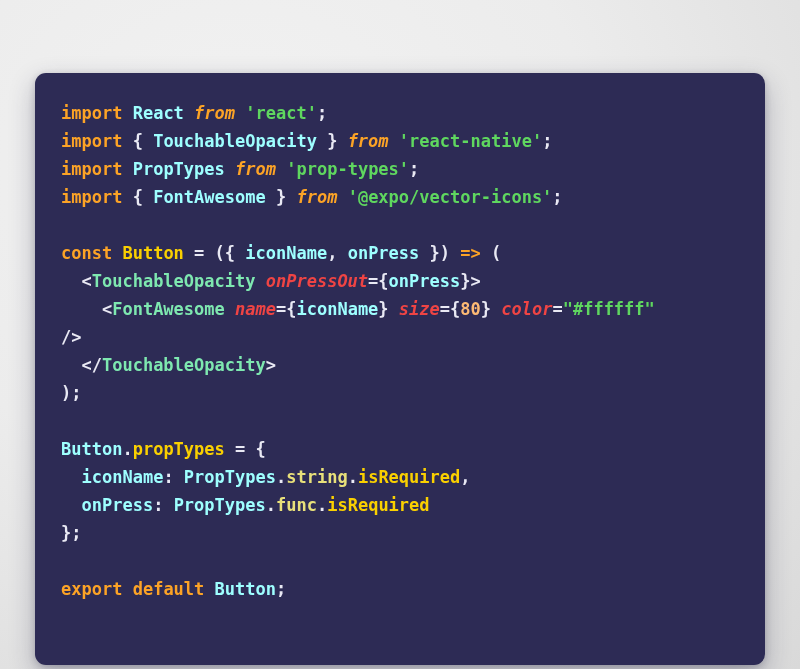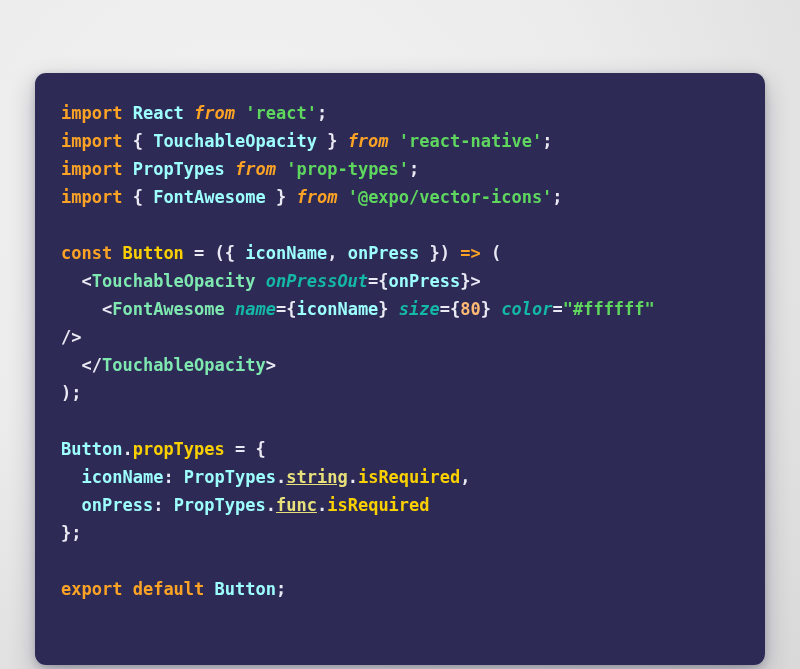--- a/index.html
+++ b/index.html
@@ -52,22 +52,22 @@
   }
   .ln.blank {
     height: 28px;
   }
   
   .t-kw   { color: #fca326; }
   .t-id   { color: #9effff; }
   .t-str  { color: #5fd75f; }
   .t-tag  { color: #7ee8b0; }
   .t-decl { color: #fad000; }
-  .t-attr { color: #14b8a6; font-style: italic; }
-  .t-prop { color: #e8e07a; text-decoration: underline; }
+  .t-attr { color: #ef4444; font-style: italic; }
+  .t-prop { color: #e8e07a; }
   .t-num  { color: #fdba74; }
   .t-pun  { color: #e9e9f4; }
   .t-ital { font-style: italic; }
 </style>
 </head>
 <body>
 
 <div class="stage">
   <div class="code-card">
     <pre class="code-body" id="code-body"><span class="ln"><span class="t-kw">import</span><span class="t-pun"> </span><span class="t-id">React</span><span class="t-pun"> </span><span class="t-kw t-ital">from</span><span class="t-pun"> </span><span class="t-str">'react'</span><span class="t-pun">;</span></span><span class="ln"><span class="t-kw">import</span><span class="t-pun"> { </span><span class="t-id">TouchableOpacity</span><span class="t-pun"> } </span><span class="t-kw t-ital">from</span><span class="t-pun"> </span><span class="t-str">'react-native'</span><span class="t-pun">;</span></span><span class="ln"><span class="t-kw">import</span><span class="t-pun"> </span><span class="t-id">PropTypes</span><span class="t-pun"> </span><span class="t-kw t-ital">from</span><span class="t-pun"> </span><span class="t-str">'prop-types'</span><span class="t-pun">;</span></span><span class="ln"><span class="t-kw">import</span><span class="t-pun"> { </span><span class="t-id">FontAwesome</span><span class="t-pun"> } </span><span class="t-kw t-ital">from</span><span class="t-pun"> </span><span class="t-str">'@expo/vector-icons'</span><span class="t-pun">;</span></span><span class="ln blank">&nbsp;</span><span class="ln"><span class="t-kw">const</span><span class="t-pun"> </span><span class="t-decl">Button</span><span class="t-pun"> = ({ </span><span class="t-id">iconName</span><span class="t-pun">, </span><span class="t-id">onPress</span><span class="t-pun"> }) </span><span class="t-kw">=&gt;</span><span class="t-pun"> (</span></span><span class="ln"><span class="t-pun">  &lt;</span><span class="t-tag">TouchableOpacity</span><span class="t-pun"> </span><span class="t-attr">onPressOut</span><span class="t-pun">={</span><span class="t-id">onPress</span><span class="t-pun">}&gt;</span></span><span class="ln"><span class="t-pun">    &lt;</span><span class="t-tag">FontAwesome</span><span class="t-pun"> </span><span class="t-attr">name</span><span class="t-pun">={</span><span class="t-id">iconName</span><span class="t-pun">} </span><span class="t-attr">size</span><span class="t-pun">={</span><span class="t-num">80</span><span class="t-pun">} </span><span class="t-attr">color</span><span class="t-pun">=</span><span class="t-str">"#ffffff"</span></span><span class="ln"><span class="t-pun">/&gt;</span></span><span class="ln"><span class="t-pun">  &lt;/</span><span class="t-tag">TouchableOpacity</span><span class="t-pun">&gt;</span></span><span class="ln"><span class="t-pun">);</span></span><span class="ln blank">&nbsp;</span><span class="ln"><span class="t-id">Button</span><span class="t-pun">.</span><span class="t-decl">propTypes</span><span class="t-pun"> = {</span></span><span class="ln"><span class="t-pun">  </span><span class="t-id">iconName</span><span class="t-pun">: </span><span class="t-id">PropTypes</span><span class="t-pun">.</span><span class="t-prop">string</span><span class="t-pun">.</span><span class="t-decl">isRequired</span><span class="t-pun">,</span></span><span class="ln"><span class="t-pun">  </span><span class="t-id">onPress</span><span class="t-pun">: </span><span class="t-id">PropTypes</span><span class="t-pun">.</span><span class="t-prop">func</span><span class="t-pun">.</span><span class="t-decl">isRequired</span></span><span class="ln"><span class="t-pun">};</span></span><span class="ln blank">&nbsp;</span><span class="ln"><span class="t-kw">export</span><span class="t-pun"> </span><span class="t-kw">default</span><span class="t-pun"> </span><span class="t-id">Button</span><span class="t-pun">;</span></span></pre>

